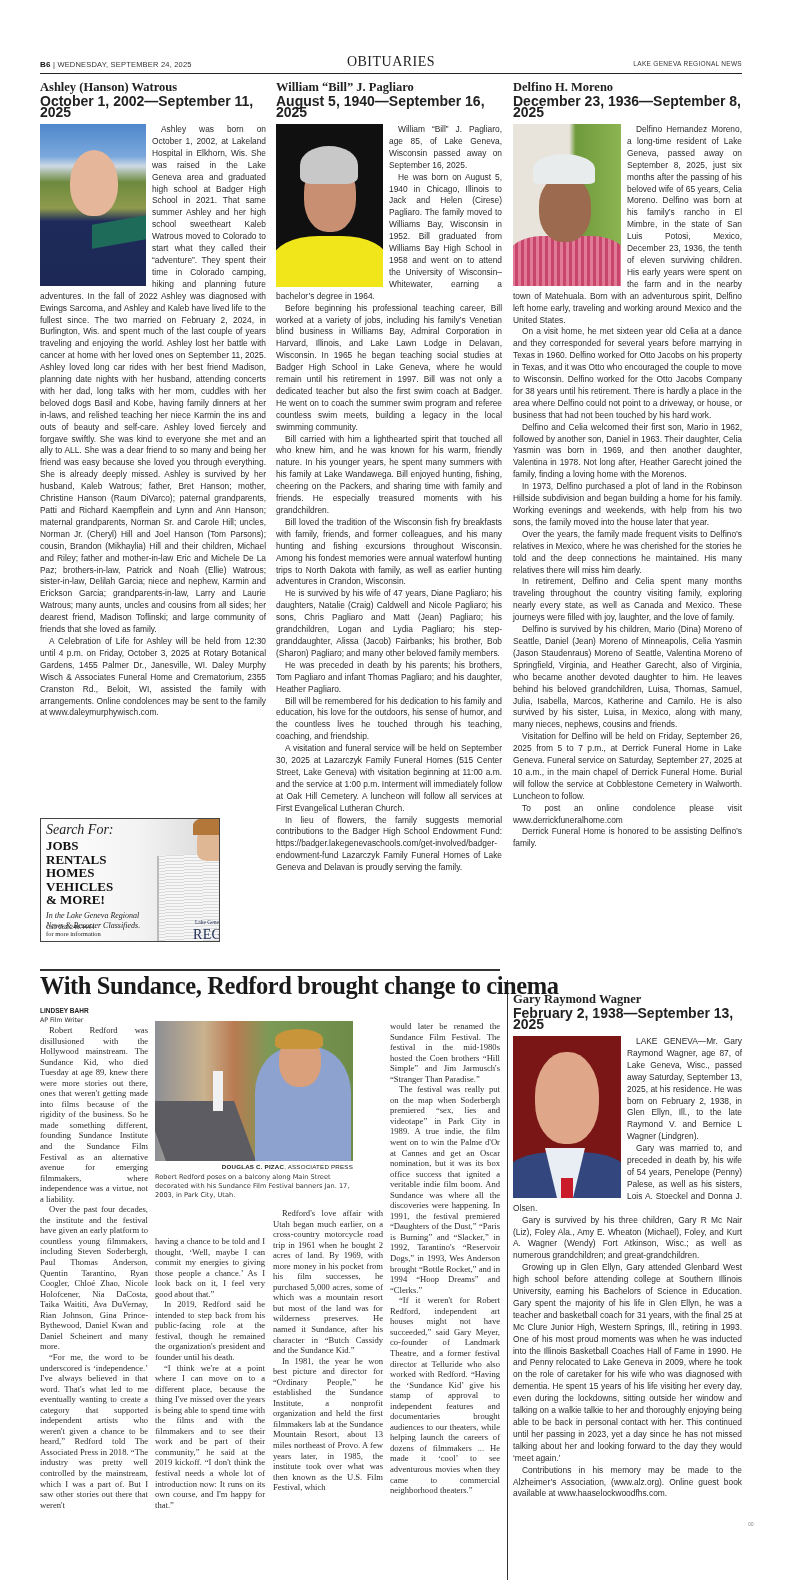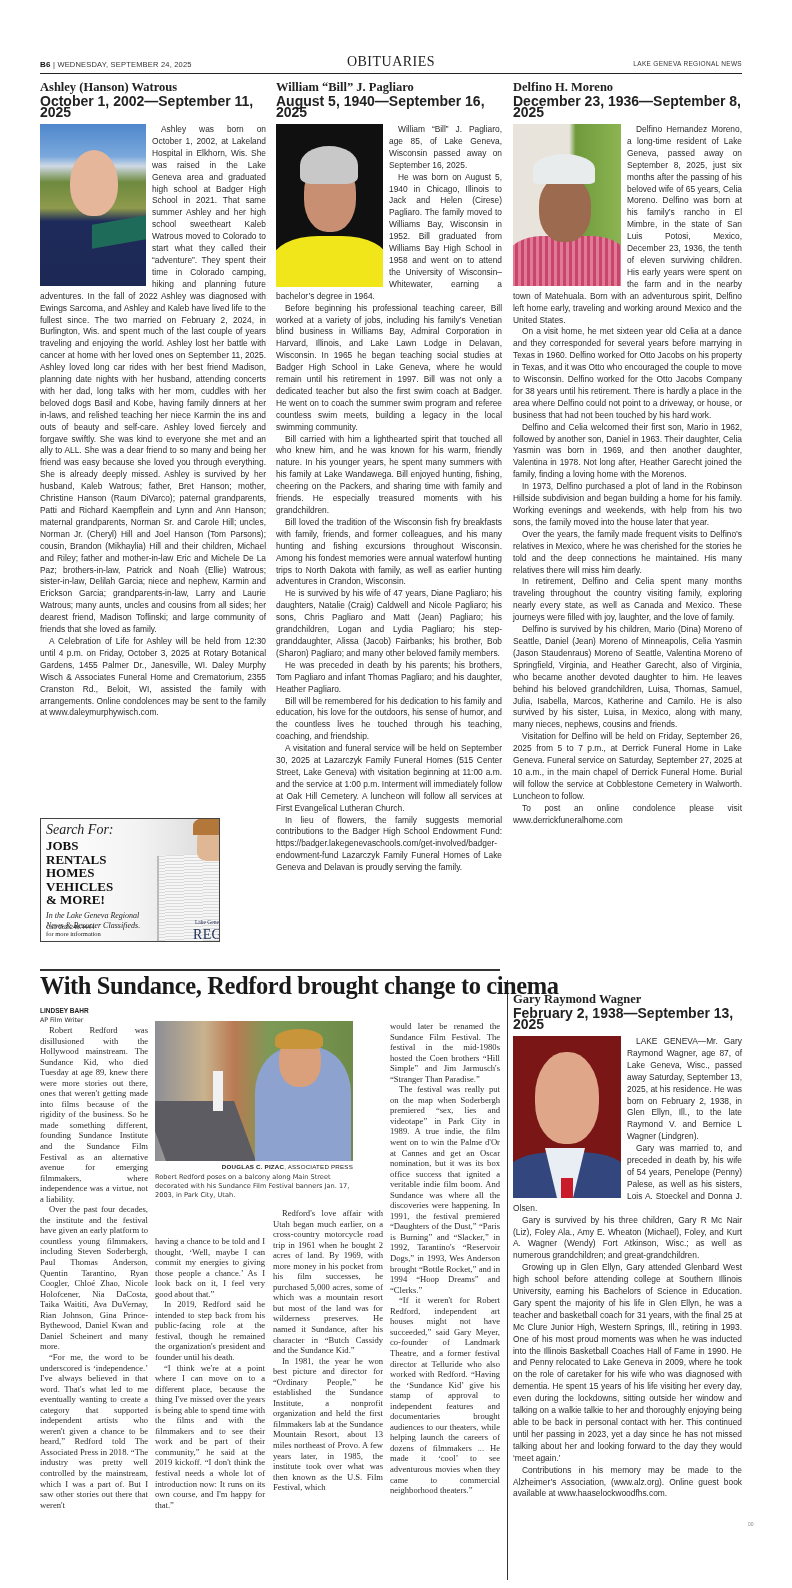--- a/index.html
+++ b/index.html
@@ -156,20 +156,21 @@
     </div>
     <p>Delfino Hernandez Moreno, a long-time resident of Lake Geneva, passed away on September 8, 2025, just six months after the passing of his beloved wife of 65 years, Celia Moreno. Delfino was born at his family’s rancho in El Mimbre, in the state of San Luis Potosi, Mexico, December 23, 1936, the tenth of eleven surviving children. His early years were spent on the farm and in the nearby town of Matehuala. Born with an adventurous spirit, Delfino left home early, traveling and working around Mexico and the United States.</p>
     <p>On a visit home, he met sixteen year old Celia at a dance and they corresponded for several years before marrying in Texas in 1960. Delfino worked for Otto Jacobs on his property in Texas, and it was Otto who encouraged the couple to move to Wisconsin. Delfino worked for the Otto Jacobs Company for 38 years until his retirement. There is hardly a place in the area where Delfino could not point to a driveway, or house, or business that had not been touched by his hard work.</p>
     <p>Delfino and Celia welcomed their first son, Mario in 1962, followed by another son, Daniel in 1963. Their daughter, Celia Yasmin was born in 1969, and then another daughter, Valentina in 1978. Not long after, Heather Garecht joined the family, finding a loving home with the Morenos.</p>
     <p>In 1973, Delfino purchased a plot of land in the Robinson Hillside subdivision and began building a home for his family. Working evenings and weekends, with help from his two sons, the family moved into the house later that year.</p>
     <p>Over the years, the family made frequent visits to Delfino’s relatives in Mexico, where he was cherished for the stories he told and the deep connections he maintained. His many relatives there will miss him dearly.</p>
     <p>In retirement, Delfino and Celia spent many months traveling throughout the country visiting family, exploring nearly every state, as well as Canada and Mexico. These journeys were filled with joy, laughter, and the love of family.</p>
     <p>Delfino is survived by his children, Mario (Dina) Moreno of Seattle, Daniel (Jean) Moreno of Minneapolis, Celia Yasmin (Jason Staudenraus) Moreno of Seattle, Valentina Moreno of Springfield, Virginia, and Heather Garecht, also of Virginia, who became another devoted daughter to him. He leaves behind his beloved grandchildren, Luisa, Thomas, Samuel, Julia, Isabella, Marcos, Katherine and Camilo. He is also survived by his sister, Luisa, in Mexico, along with many, many nieces, nephews, cousins and friends.</p>
     <p>Visitation for Delfino will be held on Friday, September 26, 2025 from 5 to 7 p.m., at Derrick Funeral Home in Lake Geneva. Funeral service on Saturday, September 27, 2025 at 10 a.m., in the main chapel of Derrick Funeral Home. Burial will follow the service at Cobblestone Cemetery in Walworth. Luncheon to follow.</p>
     <p>To post an online condolence please visit www.derrickfuneralhome.com</p>
+    <p>Derrick Funeral Home is honored to be assisting Delfino’s family.</p>
   </div>
 </article>
 
 <div class="divider"></div>
 <div class="vdivider"></div>
 
 <h1 class="headline">With Sundance, Redford brought change to cinema</h1>
 <div class="byline">
   <div>LINDSEY BAHR</div>
   <div class="role">AP Film Writer</div>

